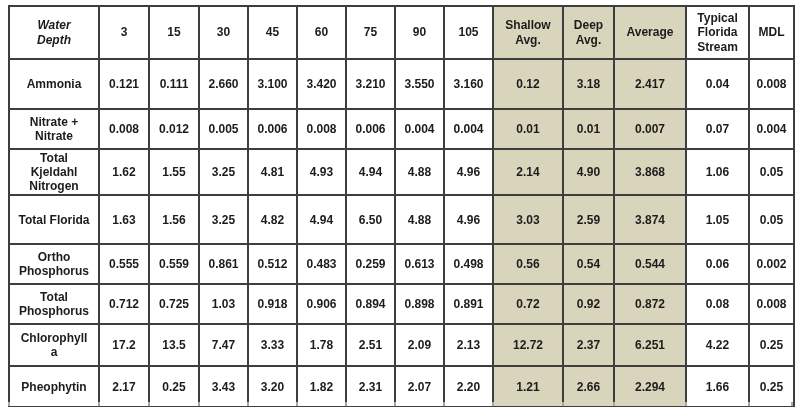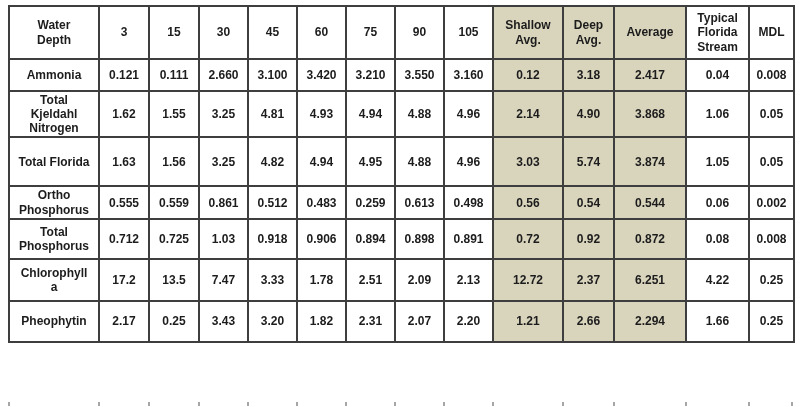--- a/index.html
+++ b/index.html
@@ -39,20 +39,21 @@
   table.wq .shaded {
     background: var(--shaded-bg, #d9d4bc);
   }
   .lbl {
     display: inline-block;
     max-width: 76px;
   }
   .lbl-narrow {
     display: inline-block;
     max-width: 46px;
+    font-style: italic;
   }
   
   .ghost-row {
     position: absolute;
     left: 8px;
     top: 402px;
     width: 787px;
     height: 5px;
   }
   .ghost-tick {
@@ -96,35 +97,51 @@
           <th><span class="lbl">90</span></th>
           <th><span class="lbl">105</span></th>
           <th class="shaded"><span class="lbl">Shallow Avg.</span></th>
           <th class="shaded"><span class="lbl">Deep Avg.</span></th>
           <th class="shaded"><span class="lbl">Average</span></th>
           <th><span class="lbl">Typical Florida Stream</span></th>
           <th><span class="lbl">MDL</span></th>
         </tr>
       </thead>
     <tbody>
-        <tr style="height: 32px;">
+        <tr style="height: 50px;">
           <th><span class="lbl">Ammonia</span></th>
           <td>0.121</td>
           <td>0.111</td>
           <td>2.660</td>
           <td>3.100</td>
           <td>3.420</td>
           <td>3.210</td>
           <td>3.550</td>
           <td>3.160</td>
           <td class="shaded">0.12</td>
           <td class="shaded">3.18</td>
           <td class="shaded">2.417</td>
           <td>0.04</td>
           <td>0.008</td>
+        </tr>
+        <tr style="height: 40px;">
+          <th><span class="lbl">Nitrate + Nitrate</span></th>
+          <td>0.008</td>
+          <td>0.012</td>
+          <td>0.005</td>
+          <td>0.006</td>
+          <td>0.008</td>
+          <td>0.006</td>
+          <td>0.004</td>
+          <td>0.004</td>
+          <td class="shaded">0.01</td>
+          <td class="shaded">0.01</td>
+          <td class="shaded">0.007</td>
+          <td>0.07</td>
+          <td>0.004</td>
         </tr>
         <tr style="height: 40px;">
           <th><span class="lbl">Total Kjeldahl Nitrogen</span></th>
           <td>1.62</td>
           <td>1.55</td>
           <td>3.25</td>
           <td>4.81</td>
           <td>4.93</td>
           <td>4.94</td>
           <td>4.88</td>
@@ -135,30 +152,30 @@
           <td>1.06</td>
           <td>0.05</td>
         </tr>
         <tr style="height: 49px;">
           <th><span class="lbl">Total Florida</span></th>
           <td>1.63</td>
           <td>1.56</td>
           <td>3.25</td>
           <td>4.82</td>
           <td>4.94</td>
-          <td>4.95</td>
+          <td>6.50</td>
           <td>4.88</td>
           <td>4.96</td>
           <td class="shaded">3.03</td>
-          <td class="shaded">5.74</td>
+          <td class="shaded">2.59</td>
           <td class="shaded">3.874</td>
           <td>1.05</td>
           <td>0.05</td>
         </tr>
-        <tr style="height: 32px;">
+        <tr style="height: 40px;">
           <th><span class="lbl">Ortho Phosphorus</span></th>
           <td>0.555</td>
           <td>0.559</td>
           <td>0.861</td>
           <td>0.512</td>
           <td>0.483</td>
           <td>0.259</td>
           <td>0.613</td>
           <td>0.498</td>
           <td class="shaded">0.56</td>

